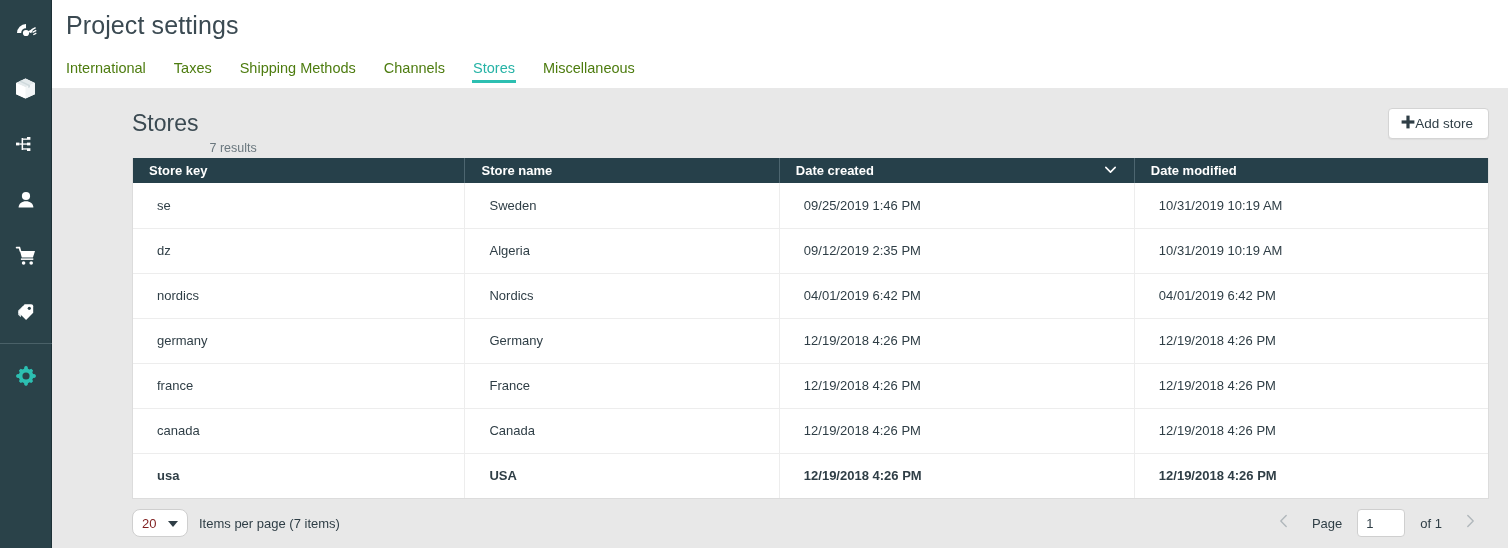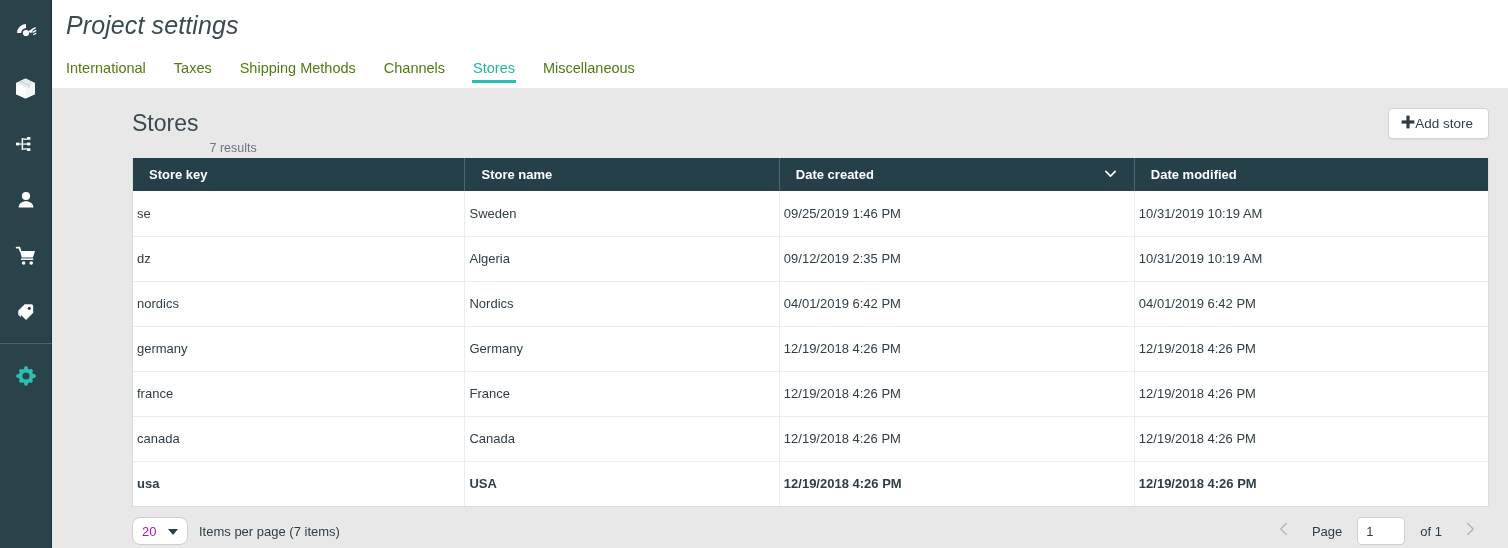--- a/index.html
+++ b/index.html
@@ -62,21 +62,20 @@
     height: 88px;
     min-height: 88px;
     position: relative;
   }
   .page-title {
     font-size: 25px;
     font-weight: 400;
     color: #3b4a52;
     padding: 11px 0 0 0;
     letter-spacing: .1px;
-    font-style: italic;
   }
   .tabs {
     display: flex;
     gap: 0;
     margin-top: 12px;
     align-items: flex-end;
     height: 31px;
   }
   .tab {
     font-size: 14.5px;
@@ -151,36 +150,36 @@
     border: 1px solid #dcdcdc;
     border-top: none;
   }
   table { border-collapse: collapse; width: 100%; table-layout: fixed; }
   thead th {
     background: #26404a;
     color: #ffffff;
     font-size: 13px;
     font-weight: 600;
     text-align: right;
-    height: 33px;
+    height: 25px;
     padding: 0 16px;
     border-right: 1px solid #4d6670;
     position: relative;
     cursor: pointer;
     white-space: nowrap;
   }
   thead th:last-child { border-right: none; }
   th .th-inner { display: flex; align-items: center; }
   th .sort-ico { margin-left: auto; display: block; }
 
   tbody td {
     font-size: 13px;
     color: #2f3e46;
     height: 45px;
-    padding: 0 4px;
+    padding: 0 24px;
     border-bottom: 1px solid #ededed;
     border-right: 1px solid #ededed;
     background: #fff;
     white-space: nowrap;
     overflow: hidden;
     text-overflow: ellipsis;
   }
   tbody td:last-child { border-right: none; }
   tbody tr:last-child td { border-bottom: none; font-weight: bold; }
   tbody tr { cursor: pointer; }
@@ -198,21 +197,21 @@
     position: relative;
     width: 56px;
     height: 28px;
     background: #fff;
     border: 1px solid #cfcfcf;
     border-radius: 8px;
     display: flex;
     align-items: center;
     padding-left: 9px;
     font-size: 13px;
-    color: #a21caf;
+    color: #7f1d1d;
     cursor: pointer;
   }
   .per-page-select .caret {
     position: absolute;
     right: 9px;
     top: 11px;
     width: 0; height: 0;
     border-left: 5px solid transparent;
     border-right: 5px solid transparent;
     border-top: 6px solid #2f3e46;

